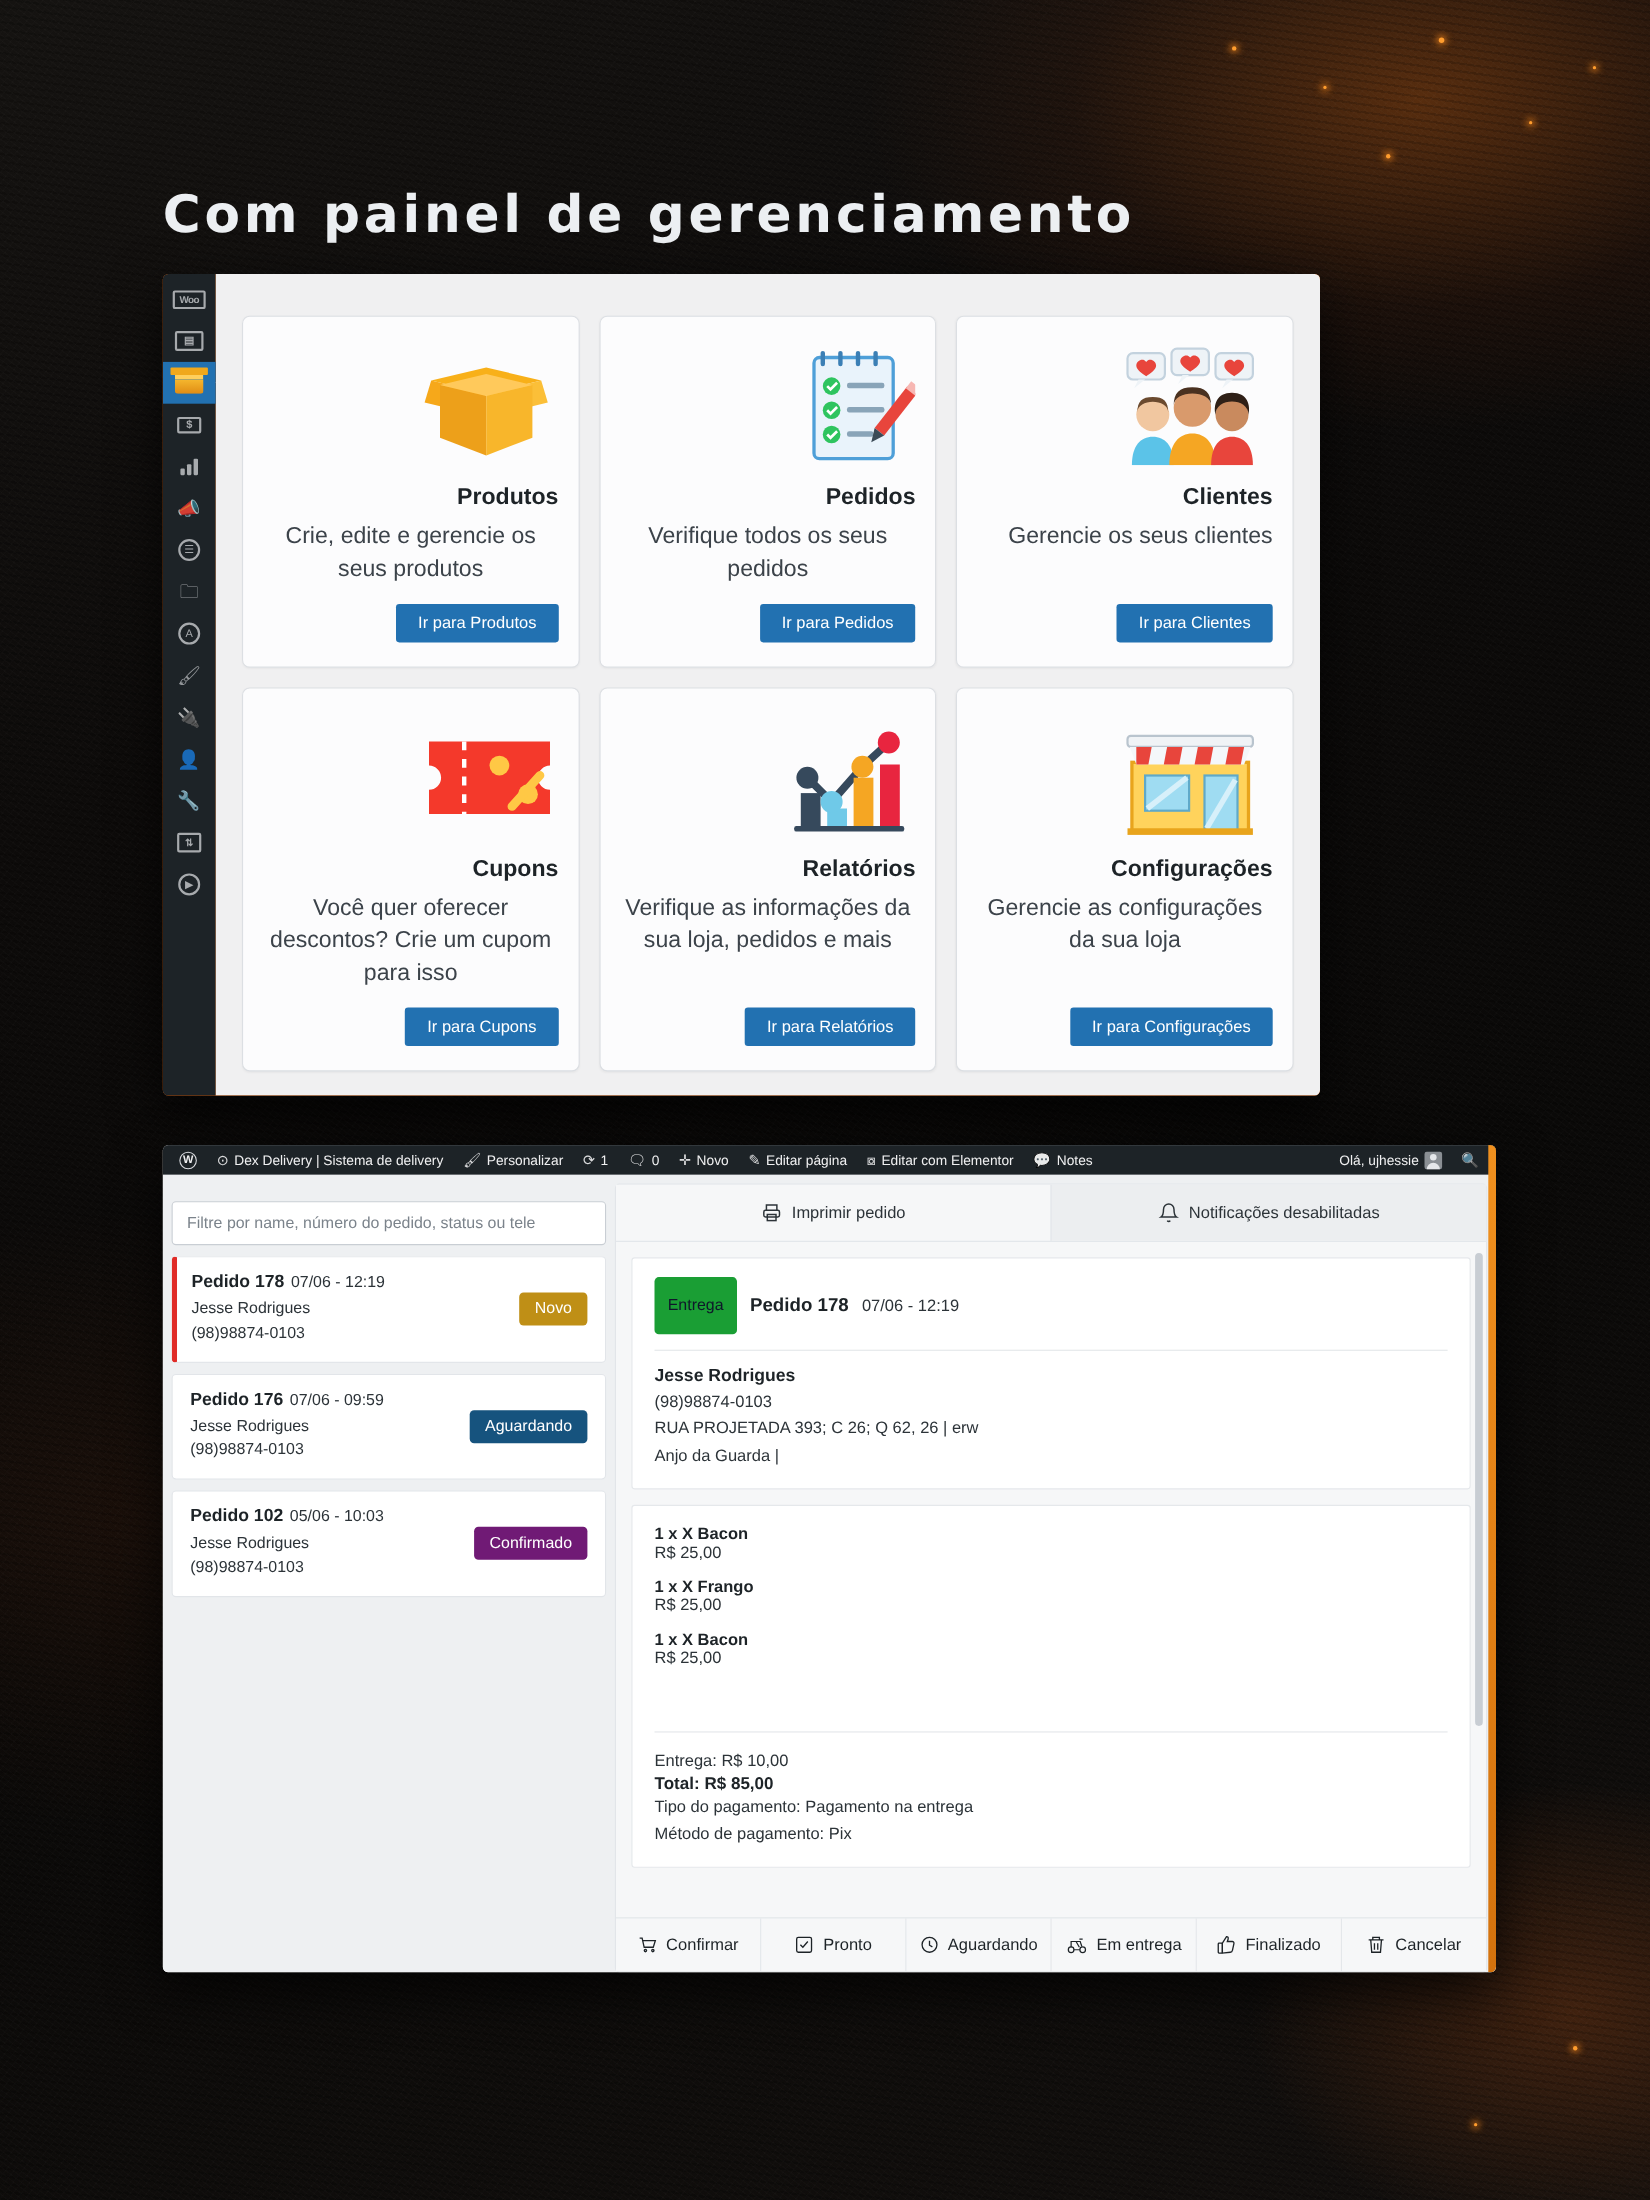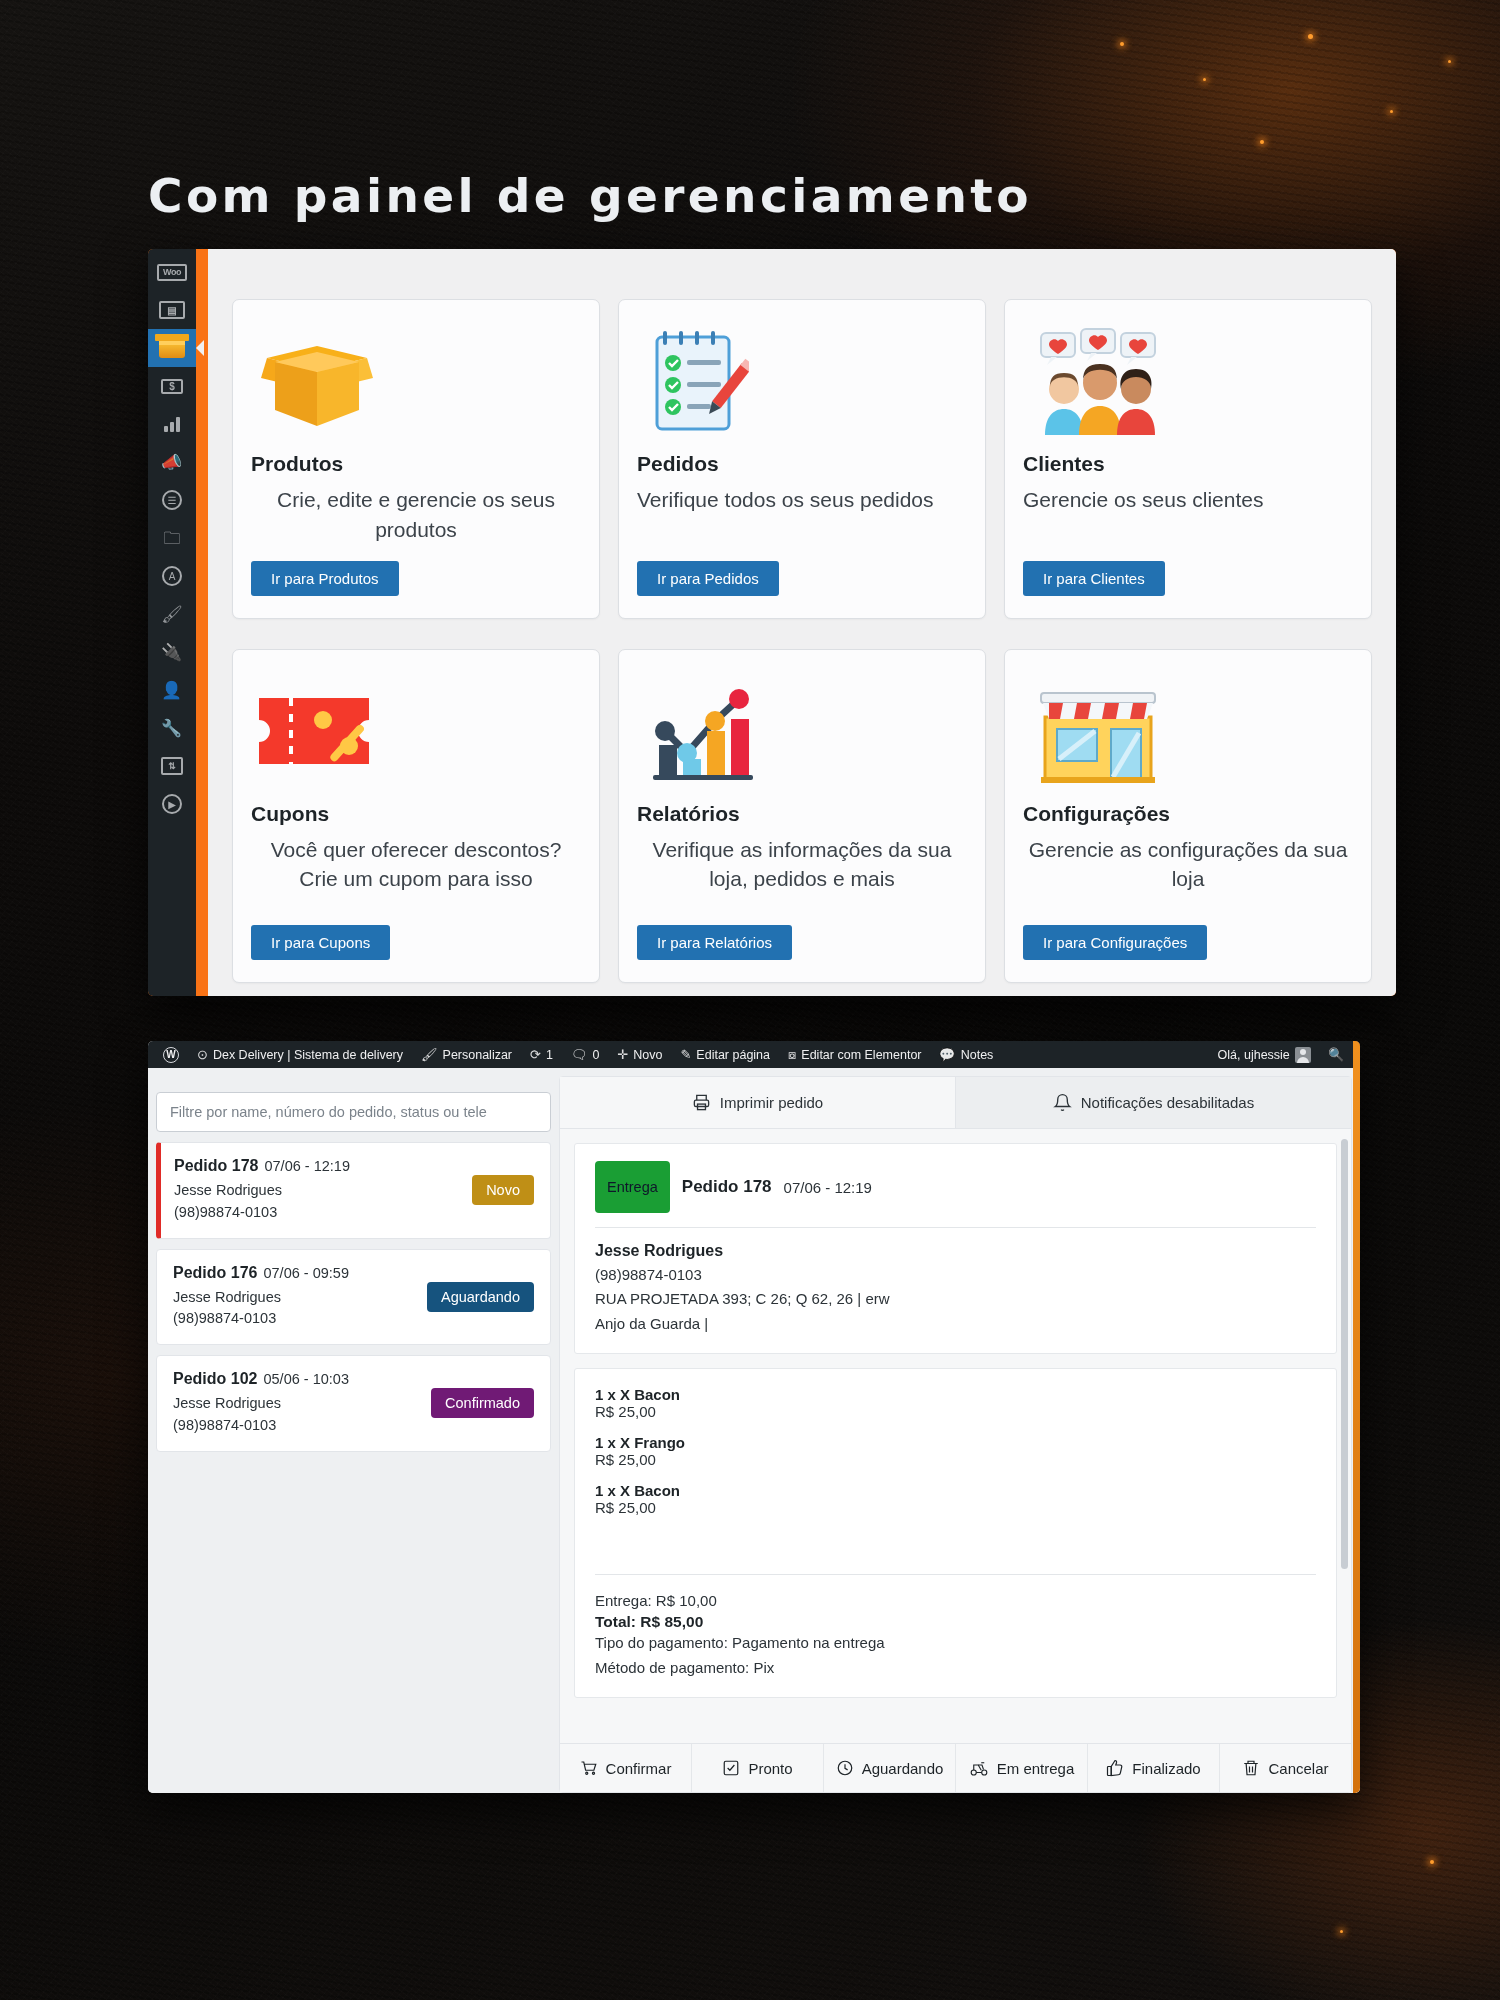--- a/index.html
+++ b/index.html
@@ -29,24 +29,24 @@
   
   .headline {
     position: absolute; left: 148px; top: 168px;
     font-size: 47px; font-weight: 700; letter-spacing: 3.4px;
     color: #eceff2;
     font-family: "DejaVu Sans", sans-serif;
   }
 
   
   .shot-top {
-    position: absolute; left: 148px; top: 249px; width: 1248px; height: 747px;
+    position: absolute; left: 148px; top: 249px; width: 1052px; height: 747px;
     background: #f97316; border-radius: 5px;
     box-shadow: 0 16px 46px rgba(0,0,0,.72);
-    overflow: hidden; display: flex; gap: 12px;
+    overflow: hidden; display: flex;
   }
   .wp-rail {
     width: 48px; background: #1d2327; flex: none;
     padding-top: 4px; position: relative; z-index: 3;
   }
   .rail-item {
     height: 38px; display:flex; align-items:center; justify-content:center;
     color:#a7aaad; position: relative;
   }
   .rail-item.active { background:#2271b1; }
@@ -66,23 +66,22 @@
   .rail-circ{width:20px;height:20px;border-radius:50%;border:2px solid #a7aaad;display:flex;align-items:center;justify-content:center;font-size:10px;color:#a7aaad;}
   .rail-bars{display:flex;align-items:flex-end;gap:2px;height:15px;}
   .rail-bars i{width:4px;background:#a7aaad;display:block;border-radius:1px;}
 
   .dash-area { flex: 1; background:#f0f0f1; padding: 16px 24px 0 24px; overflow:hidden; }
   .dash-strip { height: 22px; }
   .card-grid { display:grid; grid-template-columns: repeat(3, 1fr); gap: 18px; }
   .card {
     background:#fcfcfd; border:1px solid #dcdfe3; border-radius:7px;
     padding: 22px 18px 22px; text-align:center;
-    display:flex; flex-direction:column; align-items:flex-start;
+    display:flex; flex-direction:column; align-items:flex-end;
     box-shadow:0 1px 2px rgba(0,0,0,.04);
-    margin-top:12px;
   }
   .card.r2 { min-height: 334px; }
   .card-icon { height: 118px; display:flex; align-items:center; justify-content:center; margin-bottom: 12px; }
   .card-title { font-size: 21px; font-weight: 700; color:#1d2327; margin-bottom: 9px; }
   .card-desc { font-size: 21px; color:#3c434a; line-height:1.42; margin-bottom: 16px; max-width: 330px; }
   .card-btn {
     background:#2271b1; color:#fff; border:none; border-radius:3px;
     padding: 9px 20px; font-size: 15px; font-family:inherit; cursor:pointer;
     margin-top:auto;
   }

